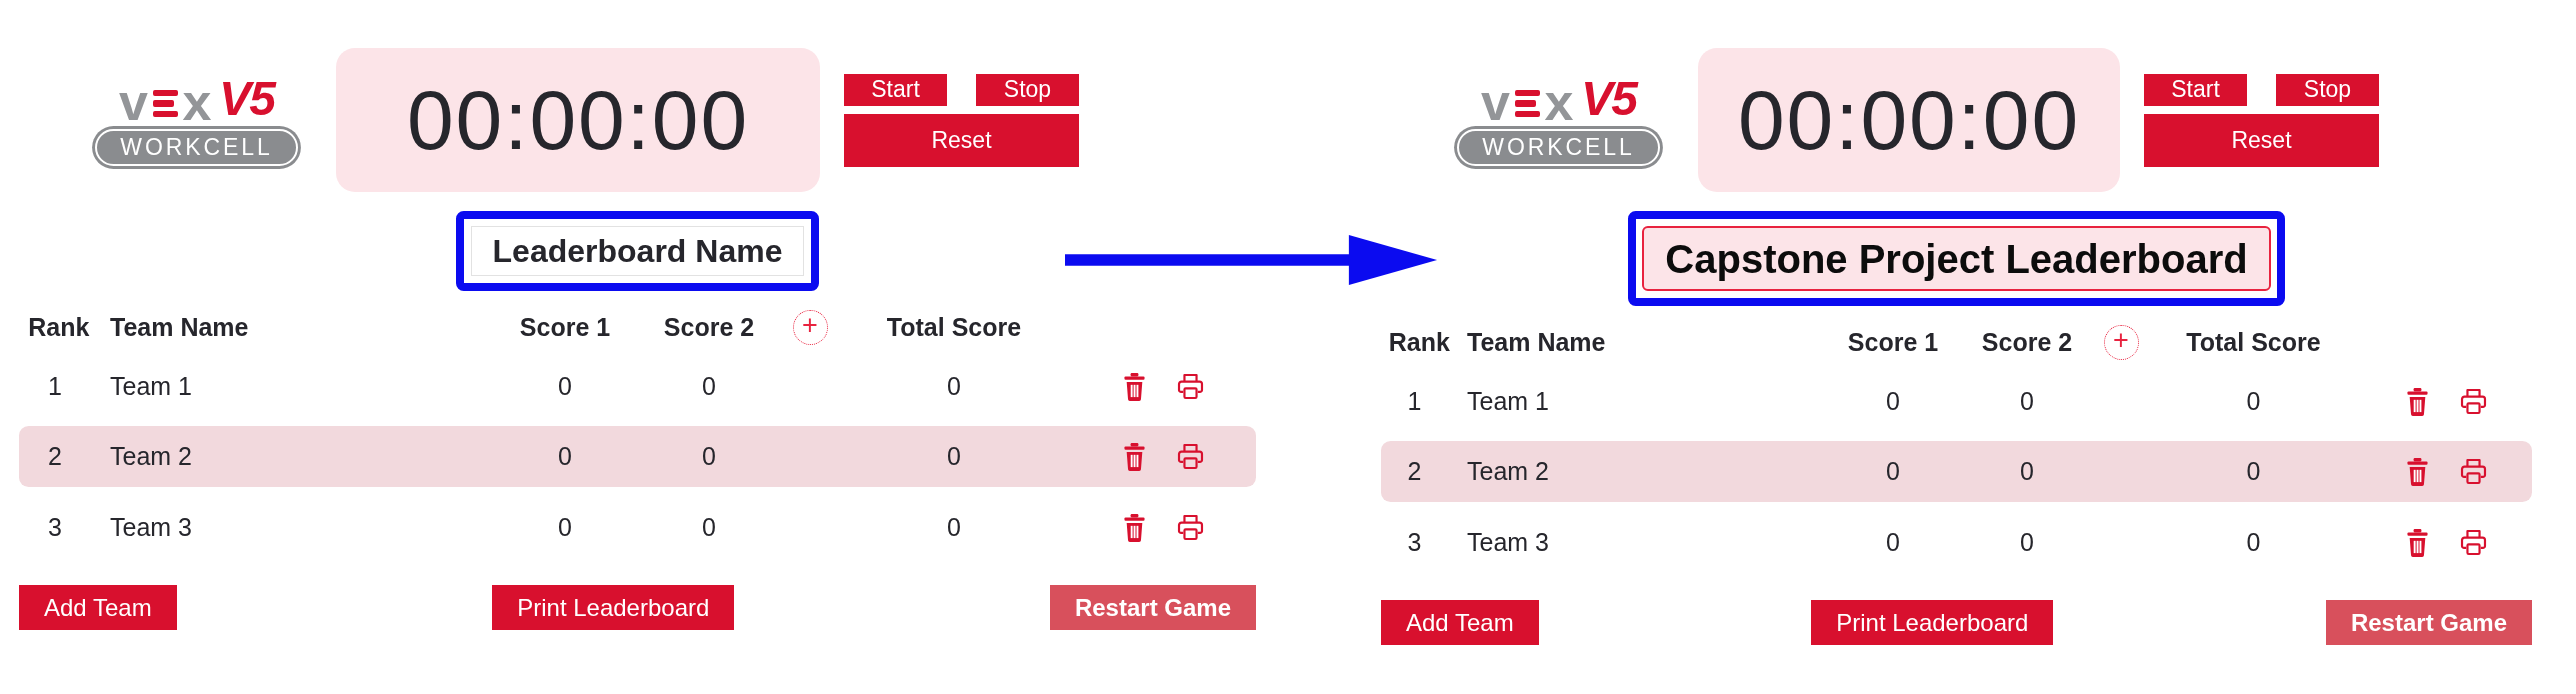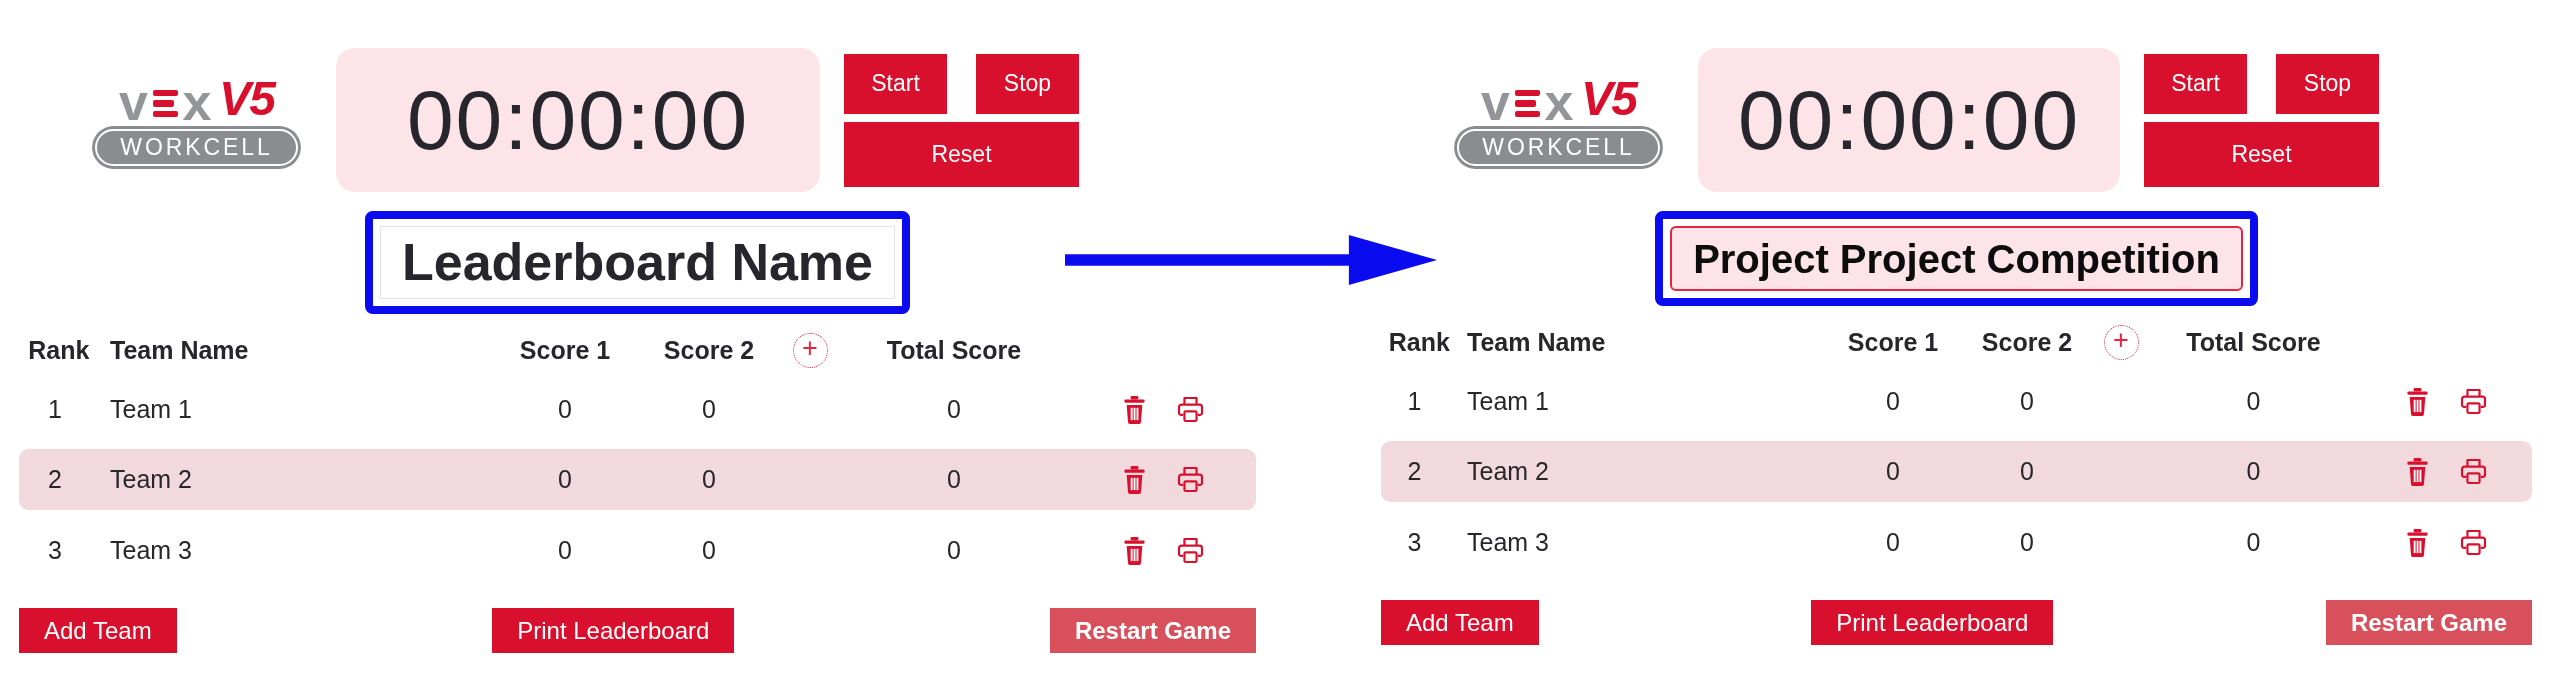--- a/index.html
+++ b/index.html
@@ -42,32 +42,32 @@
     display:flex;align-items:center;justify-content:center;border-radius:19px;
   }
   .panel.right .timer{width:422px;}
   .timer span{font-size:84px;color:var(--ink);letter-spacing:1.9px;}
   .btn-col{margin-left:24px;width:235px;display:flex;flex-direction:column;}
   .btn{
     background:var(--red);color:#fff;border:none;font-family:inherit;
     font-size:23px;cursor:pointer;
   }
   .btn-row{display:flex;justify-content:space-between;}
-  .btn-row .btn{width:103px;height:60px;}
-  .btn.reset{width:100%;height:65px;margin-top:8.6px;}
+  .btn-row .btn{width:103px;height:32px;}
+  .btn.reset{width:100%;height:53px;margin-top:8.6px;}
 
   
   .title-zone{display:flex;justify-content:center;margin-top:14.4px;}
   .highlight{
     border:8.6px solid var(--blue);border-radius:7.7px;background:#fff;padding:6.7px;
   }
   .title-input{font-weight:bold;line-height:1.15;white-space:nowrap;}
   .title-input.default{
     background:#fff;border:1px solid #e2e2e2;color:var(--ink);
-    font-size:52px;padding:5.8px 21px;
+    font-size:32px;padding:5.8px 21px;
   }
   .title-input.editing{
     background:var(--pink);border:2.9px solid var(--edit-red);border-radius:5.8px;
     color:#0c0c0c;font-size:40px;padding:7.7px 21px;
   }
 
   
   .board{margin-top:17.3px;}
   .t-head,.t-row{
     display:grid;align-items:center;
@@ -274,21 +274,21 @@
       <div class="btn-row">
         <button class="btn">Start</button>
         <button class="btn">Stop</button>
       </div>
       <button class="btn reset">Reset</button>
     </div>
   </div>
 
   <div class="title-zone">
     <div class="highlight">
-      <div class="title-input editing">Project Project Competition</div>
+      <div class="title-input editing">Capstone Project Leaderboard</div>
     </div>
   </div>
 
   <div class="board">
     <div class="t-head">
       <div class="c-rank">Rank</div>
       <div class="c-team">Team Name</div>
       <div class="c-score">Score 1</div>
       <div class="c-score">Score 2</div>
       <div class="c-plus">

